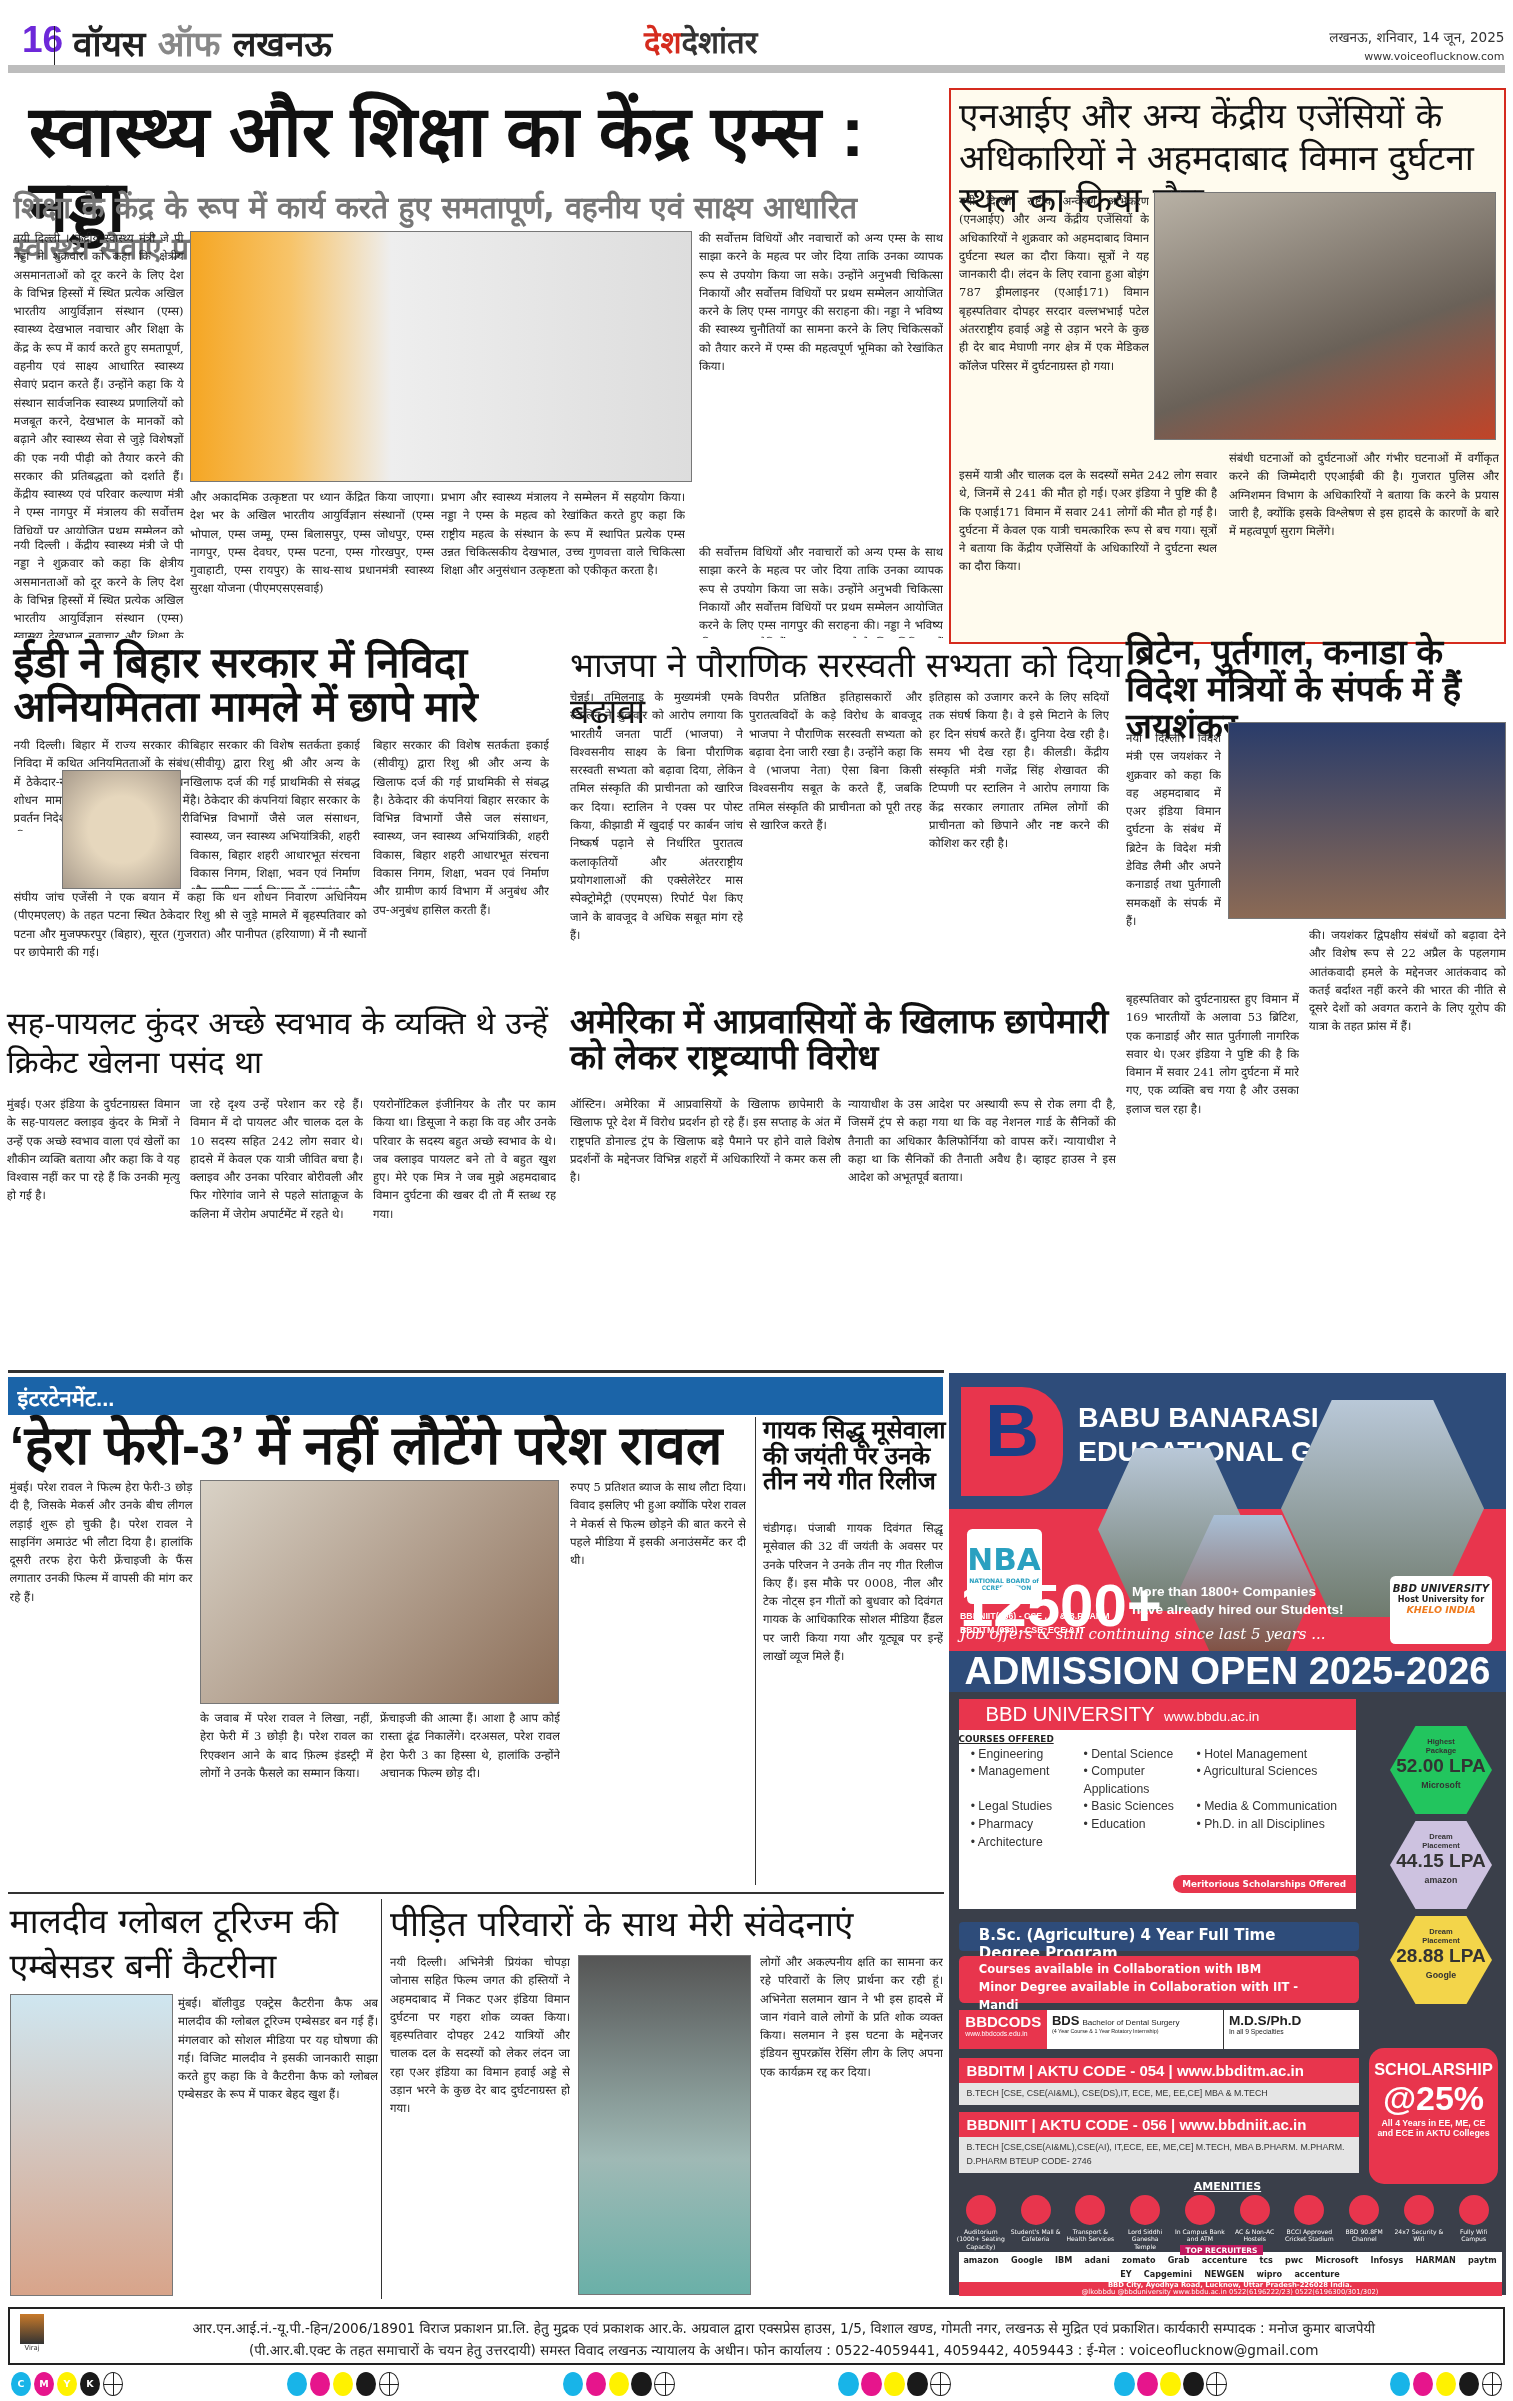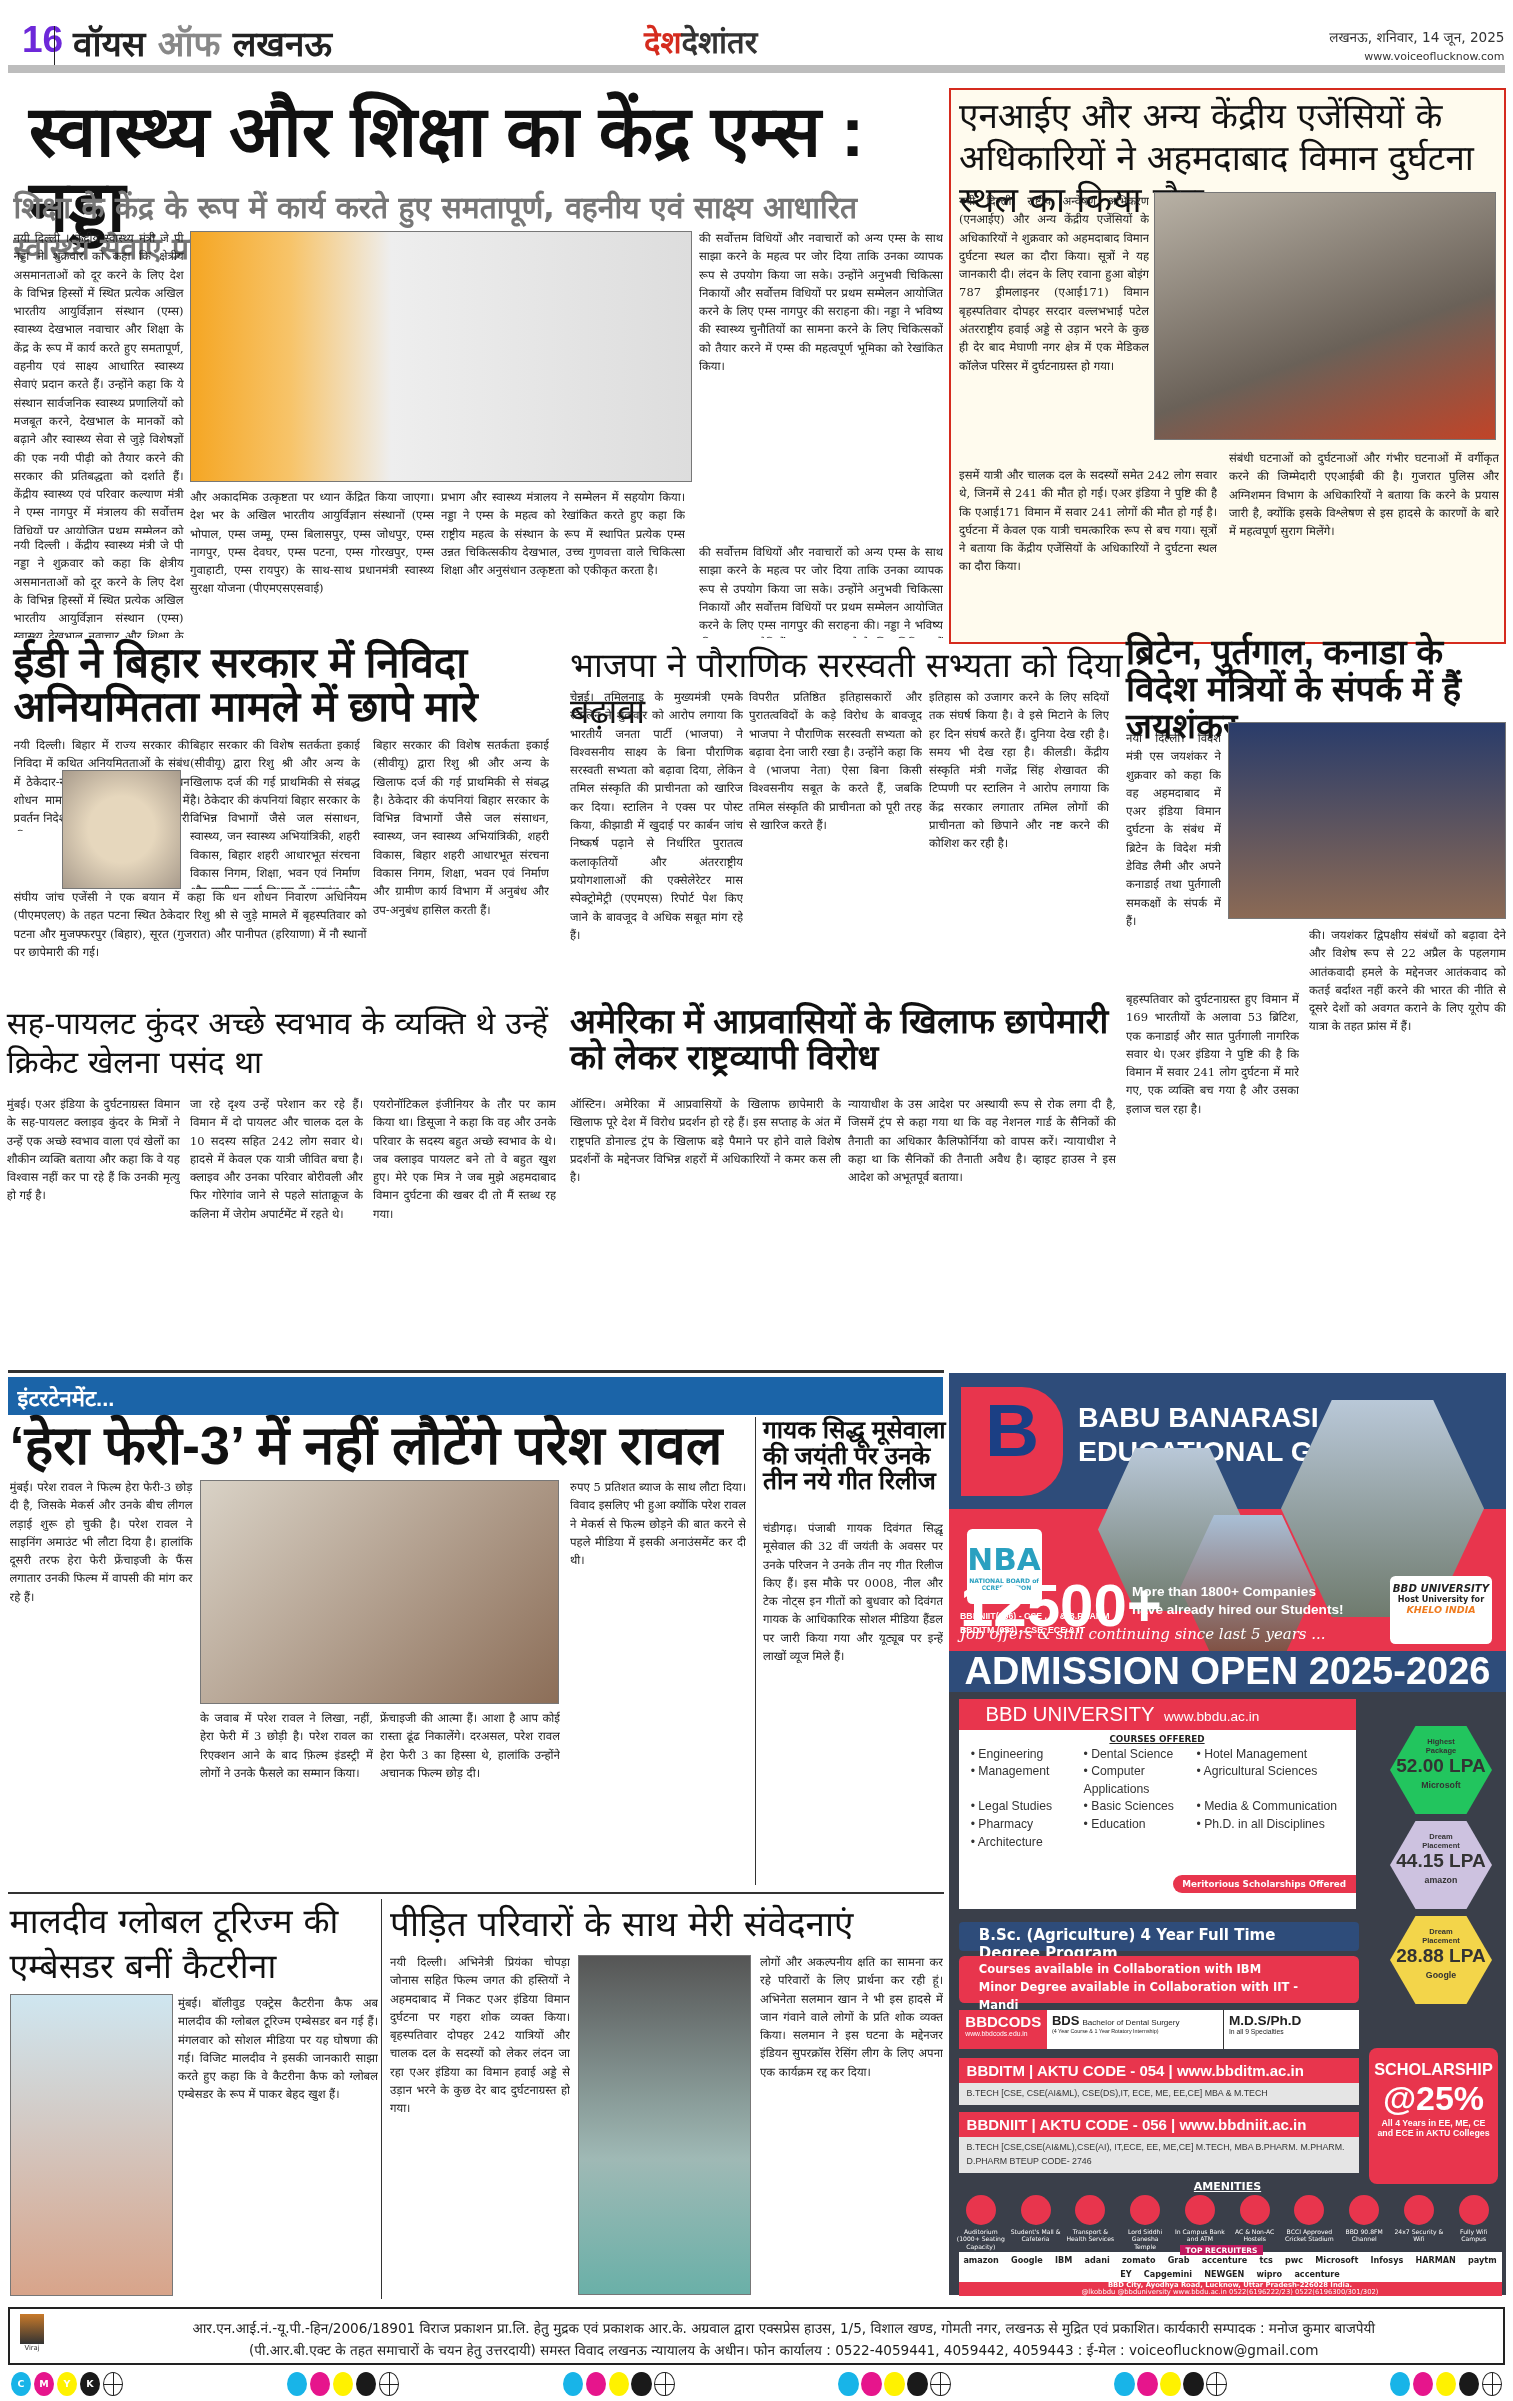--- a/index.html
+++ b/index.html
@@ -32,34 +32,34 @@
 .logo-b{left:12.2px;top:13.6px;width:102px;height:109px;background:#e8354d;color:#1b3f84;font-size:75px;font-weight:bold;text-align:center;border-radius:0 41px 41px 0;font-family:"Liberation Sans",sans-serif}
 .grp{left:129px;top:27px;color:#fff;font-size:28.5px;font-weight:bold;line-height:1.2;font-family:"Liberation Sans",sans-serif}
 .hex{clip-path:polygon(25% 0,75% 0,100% 50%,75% 100%,25% 100%,0 50%);background:linear-gradient(180deg,#b9c8d8,#6f7b6e)}
 .nba{left:17.6px;top:156px;width:75px;height:75px;background:#fff;border-radius:5.4px;color:#2aa0c0;font-size:31px;font-weight:bold;text-align:center;padding-top:12.2px}
 .nba small{display:block;font-size:6.1px;color:#2aa0c0}
 .wtxt{color:#fff;font-family:"Liberation Sans",sans-serif}
 .adm{left:0;top:278px;width:557px;height:41px;background:#2e4c7a;color:#fff;font-size:38px;font-weight:bold;text-align:center;line-height:41px;font-family:"Liberation Sans",sans-serif}
 .ucard{left:9.5px;top:326px;width:397px;height:210px;background:#fff}
 .ucard-hd{background:#e8354d;color:#fff;font-size:20.3px;font-weight:bold;padding:4.1px 27px;font-family:"Liberation Sans",sans-serif}
 .ucard-hd span{font-size:13.6px;font-weight:normal;margin-left:9.5px}
-.courses-title{text-align:center;font-size:8.8px;font-weight:bold;text-decoration:underline;margin:4.1px 0 1.4px}
+.courses-title{font-size:8.8px;font-weight:bold;text-decoration:underline;margin:4.1px 0 1.4px}
 .courses{display:grid;grid-template-columns:1fr 1fr 1.3fr;padding:0 12.2px;font-size:12.2px;line-height:17.6px;color:#333;font-family:"Liberation Sans",sans-serif}
 .courses div::before{content:"• "}
 .schol{right:0;bottom:16.3px;background:#e8354d;color:#fff;font-size:8.8px;font-weight:bold;padding:4.1px 9.5px;border-radius:11px 0 0 11px}
 .bsc{left:9.5px;top:549px;width:400px;height:28.5px;background:#2e4c7a;color:#fff;font-size:15px;font-weight:bold;padding:4.1px 20.3px;border-radius:4.1px}
 .collab{left:9.5px;top:583px;width:400px;height:47px;background:#e8354d;color:#fff;font-size:11.5px;font-weight:bold;padding:5.4px 20.3px;border-radius:5.4px;line-height:17.6px}
 .pk{width:102px;height:88px;text-align:center;color:#333;font-family:"Liberation Sans",sans-serif;font-weight:bold;padding-top:11px}
 .pk .big{font-size:19px;display:block}
 .pk .sm{font-size:7.5px;display:block}
 .pk .co{font-size:8.8px;display:block;margin-top:2.7px}
 .row-card{left:9.5px;width:400px;background:#e5e5e5;font-family:"Liberation Sans",sans-serif}
 .row-hd{background:#e8354d;color:#fff;font-size:15px;font-weight:bold;padding:4.1px 8.1px}
 .row-bd{font-size:8.8px;padding:4.1px 8.1px;color:#333;line-height:13.6px}
-.scholar{left:420px;top:739px;width:129px;height:136px;background:#e8354d;border-radius:8px;color:#fff;text-align:center;font-family:"Liberation Sans",sans-serif;padding-top:12.2px;font-weight:bold}
+.scholar{left:420px;top:739px;width:129px;height:136px;background:#e8354d;border-radius:15px;color:#fff;text-align:center;font-family:"Liberation Sans",sans-serif;padding-top:12.2px;font-weight:bold}
 .amen-title{left:0;top:838px;width:557px;text-align:center;color:#fff;font-size:11px;text-decoration:underline;font-weight:bold}
 .amen{left:6.8px;top:853px;width:543px;display:flex;justify-content:space-between}
 .amen .a{width:50px;text-align:center;color:#fff;font-size:6.1px;line-height:7.5px}
 .amen .ic{width:30px;height:30px;border-radius:50%;background:#e8354d;margin:0 auto 2.7px}
 .recr{left:9.5px;top:886px;width:543px;height:26px;background:#fff;display:flex;flex-wrap:wrap;gap:2.7px 12.2px;align-items:center;justify-content:center;font-size:8.1px;font-weight:bold;padding:1.4px 4.1px}
 .footer{left:8.1px;top:2307px;width:1497px;height:58px;border:2.7px solid #222;border-left-width:2px;font-size:13.6px;color:#222;text-align:center;padding:8.1px 6.8px 0 61px;line-height:22px}
 .viraj{left:15px;top:2314px;width:34px;height:45px;font-size:6.8px;text-align:center;color:#333}
 .viraj .vlogo{width:24.4px;height:30px;margin:0 auto;background:linear-gradient(180deg,#c97a2a,#333)}
 .cmyk{left:8.1px;top:2372px;width:1497px;height:27px;display:flex;justify-content:space-between;padding:0 2.7px}
 .cg{display:flex;gap:2.7px}

